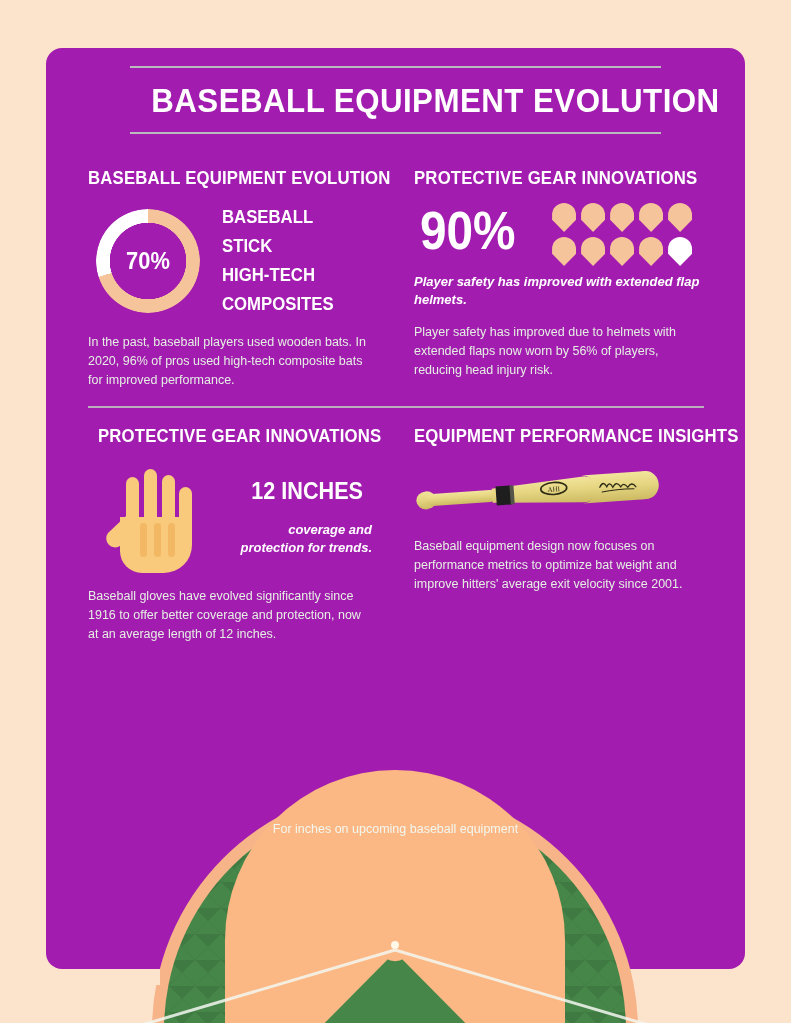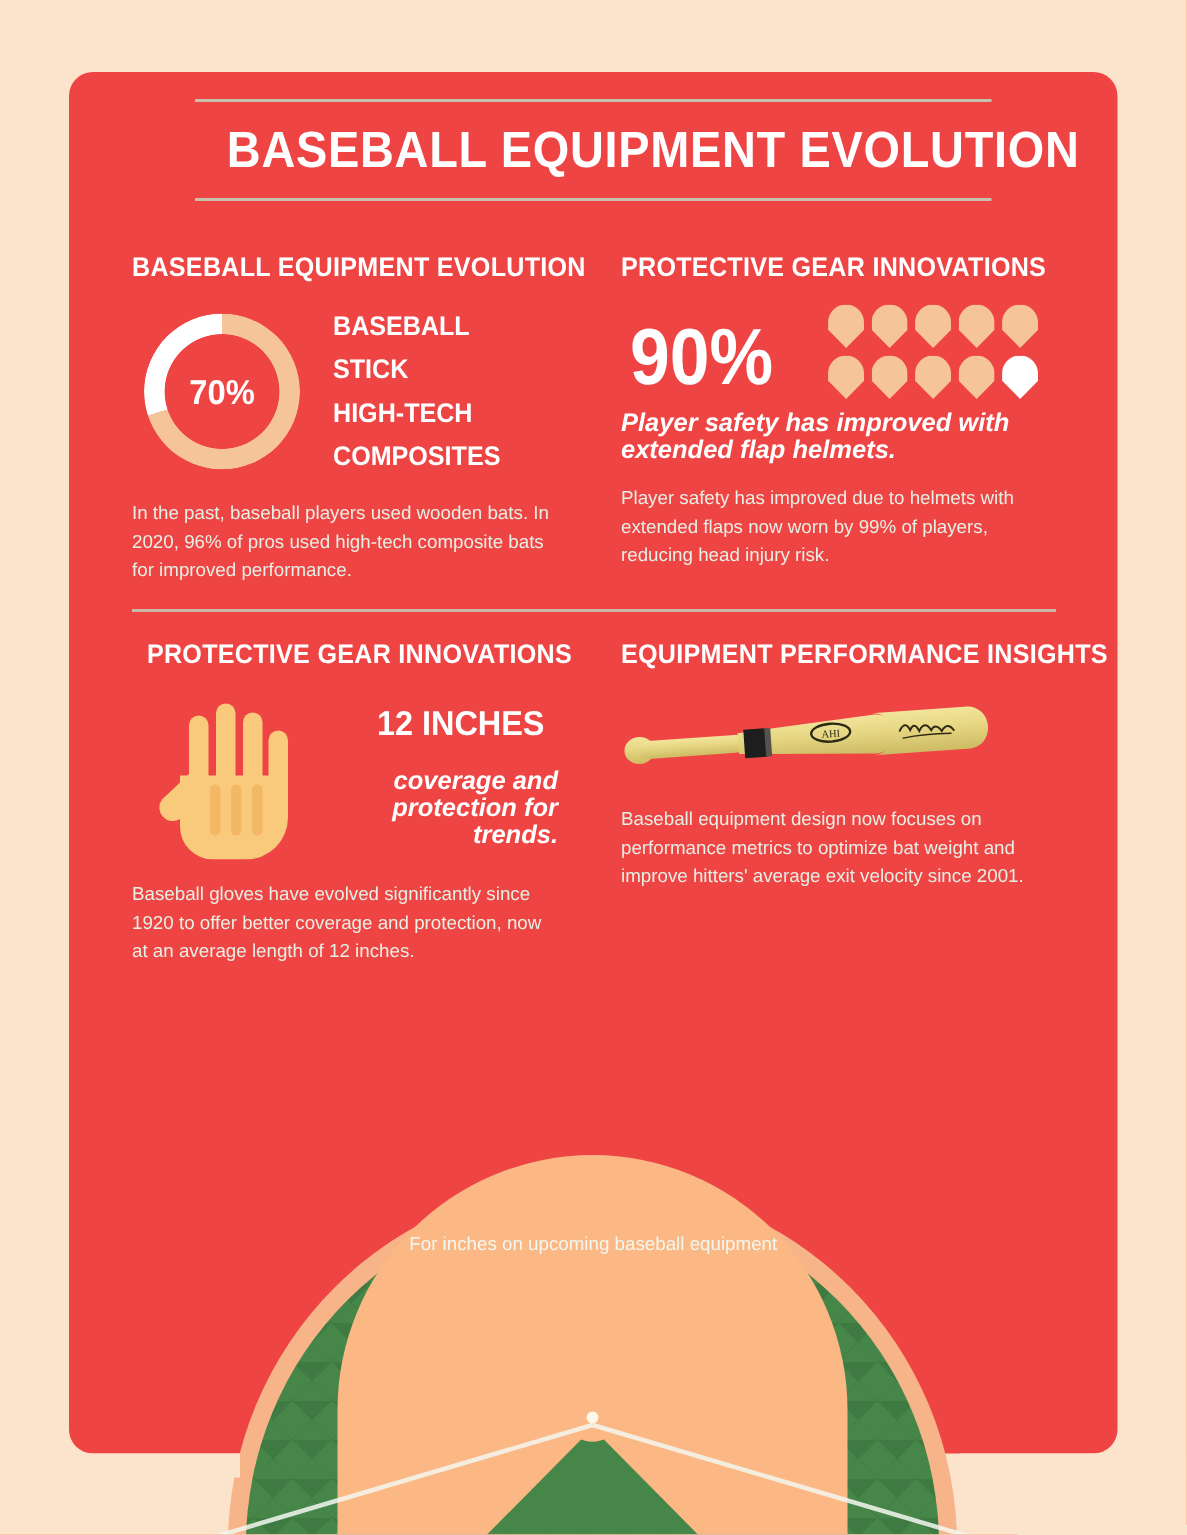--- a/index.html
+++ b/index.html
@@ -21,21 +21,21 @@
     overflow: hidden;
   }
 
   
   #card {
     position: absolute;
     left: 46px;
     top: 48px;
     width: 699px;
     height: 921px;
-    background: #ef4444;
+    background: #a21caf;
     border-radius: 16px;
     overflow: hidden;
   }
 
   
   .header {
     position: absolute;
     left: 84px;
     top: 18px;
     width: 531px;
@@ -101,21 +101,21 @@
     text-align: center;
   }
 
   .body-text {
     font-size: 12.5px;
     line-height: 19px;
     color: #E6EFE4;
     margin-top: 14px;
   }
   .caption {
-    font-size: 17px;
+    font-size: 13px;
     line-height: 18px;
     font-weight: bold;
     font-style: italic;
     color: #FFFFFF;
   }
 
   
   .stat-row {
     display: flex;
     align-items: center;
@@ -157,21 +157,21 @@
     color: #FFFFFF;
     text-transform: uppercase;
     margin-left: 22px;
     transform: scaleX(0.93);
     transform-origin: left center;
   }
 
   
   .pct-row {
     display: flex;
-    align-items: flex-end;
+    align-items: flex-start;
     margin-bottom: 6px;
   }
   .big-pct {
     font-family: "Liberation Sans Narrow", "Liberation Sans", sans-serif;
     font-weight: bold;
     font-size: 53px;
     line-height: 56px;
     color: #FFFFFF;
     transform: scaleX(0.9);
     transform-origin: left center;
@@ -295,21 +295,21 @@
                 <div class="helmet"></div>
                 <div class="helmet"></div>
                 <div class="helmet"></div>
                 <div class="helmet"></div>
                 <div class="helmet"></div>
                 <div class="helmet empty"></div>
               </div>
           </div>
 
           <div class="caption">Player safety has improved with extended flap helmets.</div>
-          <div class="body-text">Player safety has improved due to helmets with extended flaps now worn by 99% of players, reducing head injury risk.</div>
+          <div class="body-text">Player safety has improved due to helmets with extended flaps now worn by 56% of players, reducing head injury risk.</div>
         </div>
       </div>
 
       <div class="divider"></div>
 
       <div class="row">
 
         <div class="col left">
           <div class="sec-title centered">Protective Gear Innovations</div>
 
@@ -330,21 +330,21 @@
                   <rect x="76" y="62" width="7" height="34" rx="3.5"></rect>
                 </g>
               </svg>
             </div>
             <div class="inches-block">
               <div class="inches">12 Inches</div>
               <div class="caption">coverage and protection for trends.</div>
             </div>
           </div>
 
-          <div class="body-text">Baseball gloves have evolved significantly since 1920 to offer better coverage and protection, now at an average length of 12 inches.</div>
+          <div class="body-text">Baseball gloves have evolved significantly since 1916 to offer better coverage and protection, now at an average length of 12 inches.</div>
         </div>
 
         <div class="col right">
           <div class="sec-title">Equipment Performance Insights</div>
 
           <div class="bat-wrap">
             <svg viewBox="0 0 265 62" width="265" height="62" aria-hidden="true">
               <defs>
                 <linearGradient id="batg" x1="0" y1="0" x2="0" y2="1">
                   <stop offset="0%" stop-color="#F2E59B"></stop>

